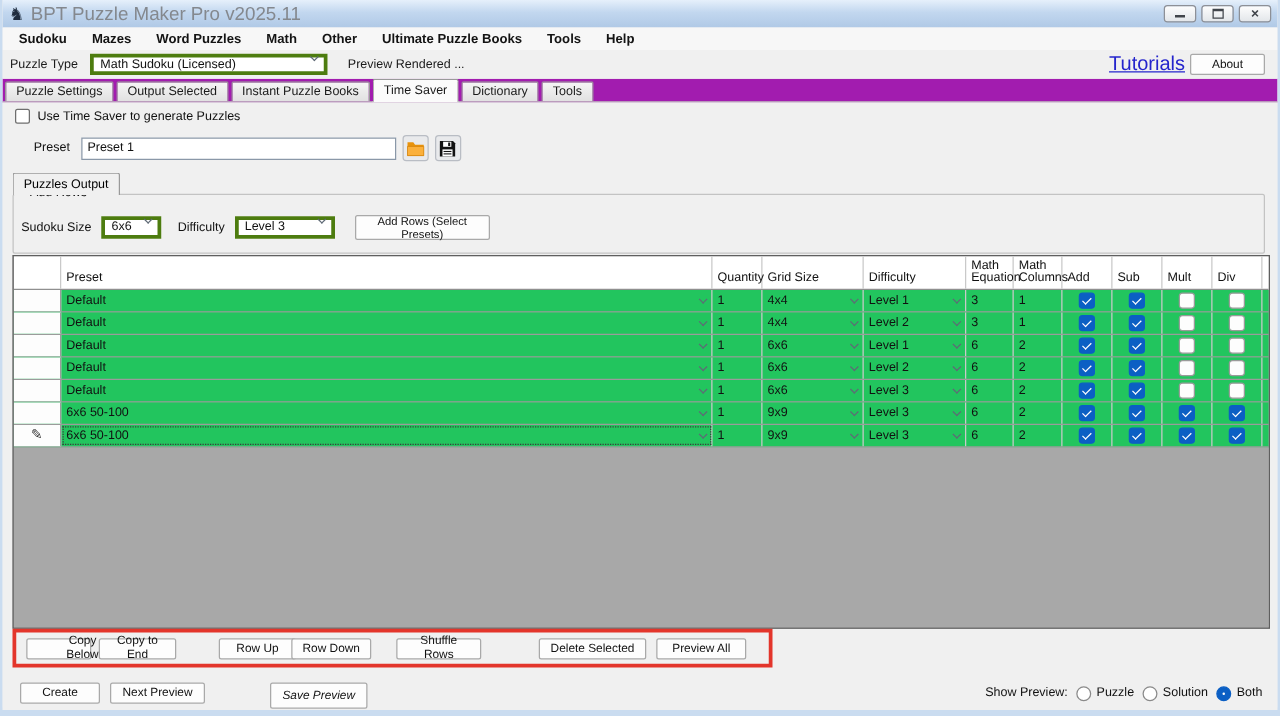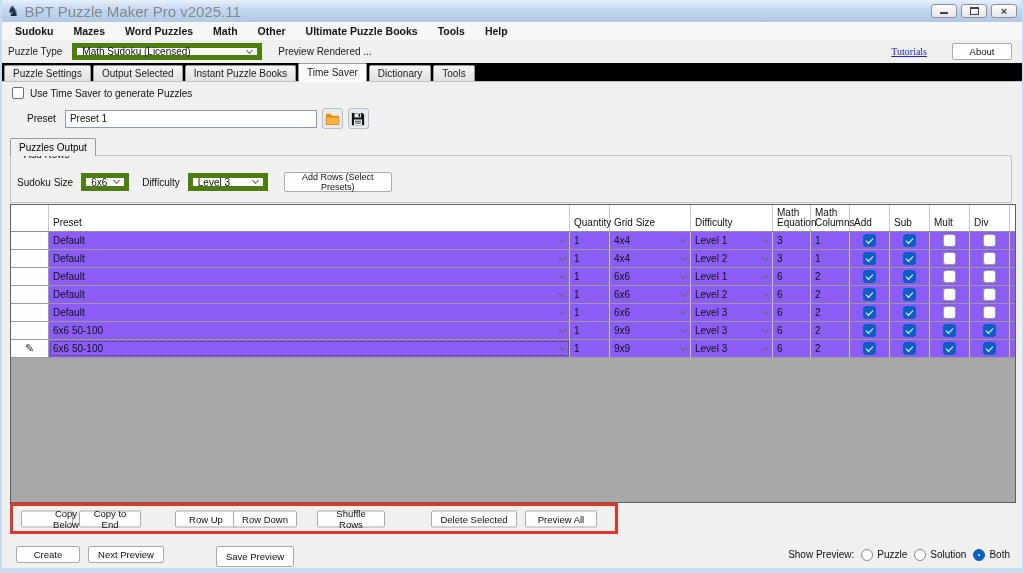--- a/index.html
+++ b/index.html
@@ -21,31 +21,31 @@
   .g-min{width:8px;height:5px;border-bottom:2px solid #41454b;}
   .g-max{width:9px;height:8px;border:1px solid #41454b;border-top:2px solid #41454b;}
   .g-close{font-size:11px;font-weight:700;color:#41454b;line-height:10px;}
 
   
   .menubar{height:18px;background:#f7f7f7;display:flex;align-items:center;padding-left:3px;}
   .menu-item{font-size:10.5px;font-weight:700;color:#141414;padding:0 10px;cursor:default;}
 
   
   .typebar{height:23px;background:#f0f0f0;display:flex;align-items:center;padding-left:6px;position:relative;font-size:10px;color:#1a1a1a;}
-  .combo{height:17px;background:#fff;border:5px solid #4d7c0f;display:flex;align-items:center;padding:0 5px;font-size:10px;color:#111;}
+  .combo{height:17px;background:#fff;border:3px solid #4d7c0f;display:flex;padding:0 5px;font-size:10px;color:#111;}
   .chev{width:5px;height:5px;border-right:1px solid #5f6a76;border-bottom:1px solid #5f6a76;transform:rotate(45deg);display:inline-block;margin-top:-3px;}
   .typebar .combo{width:190px;margin-left:10px;}
   .combo .chev{margin-left:auto;}
   .preview-status{margin-left:16px;}
-  .tutorials{position:absolute;right:95px;color:var(--link-blue);text-decoration:underline;font-size:10px;cursor:pointer;font-family:Liberation Serif, serif;}
+  .tutorials{position:absolute;right:74px;color:var(--link-blue);text-decoration:underline;font-size:16px;cursor:pointer;}
   .btn{background:#fdfdfd;border:1px solid #a9a9a9;border-radius:2px;font-size:9.5px;color:#111;display:flex;align-items:center;justify-content:center;font-family:inherit;}
   .about-btn{position:absolute;right:10px;width:60px;height:17px;}
 
   
-  .tabstrip{height:19px;display:flex;align-items:flex-end;padding-left:2px;background:#000000;border-bottom:1px solid #c0c0c0;}
+  .tabstrip{height:19px;display:flex;align-items:flex-end;padding-left:2px;background:#a21caf;border-bottom:1px solid #c0c0c0;}
   .tab{height:16px;line-height:15px;font-size:10px;color:#1a1a1a;padding:0 8px;border:1px solid #9a9a9a;border-bottom:none;background:linear-gradient(#f5f5f5,#e1e1e1);margin-right:2px;border-radius:2px 2px 0 0;cursor:default;}
   .tab.active{height:19px;line-height:18px;background:#fbfbfb;position:relative;margin-bottom:-1px;border-bottom:1px solid #fbfbfb;}
 
   .content{position:relative;height:484px;background:#f0f0f0;}
 
   
   .use-row{position:absolute;top:5px;left:10px;display:flex;align-items:center;gap:6px;font-size:10px;color:#111;}
   .checkbox{width:12px;height:12px;border:1px solid #6e6e6e;background:#fff;border-radius:2px;}
 
   
@@ -61,42 +61,42 @@
   .groupbox legend, .group-legend{position:absolute;top:-7px;left:9px;background:#f0f0f0;padding:0 4px;font-size:10px;color:#111;}
   .group-row{position:absolute;left:6px;top:16px;display:flex;align-items:center;font-size:10px;color:#111;width:990px;}
   .combo-small{height:18px;}
   .addrow-btn{width:123px;height:20px;margin-left:26px;}
   .addrows-btn{width:108px;height:20px;margin-left:16px;font-size:9px;}
 
   
   .grid{position:absolute;top:122px;left:8px;width:1006px;height:299px;border:1px solid #5f5f5f;background:#a8a8a8;display:flex;flex-direction:column;overflow:hidden;}
   .grid-header{display:flex;height:27px;background:#fff;border-bottom:1px solid #8f8f8f;flex:none;}
   .gh-cell{border-right:1px solid #c9c9c9;font-size:10px;color:#111;padding:2px 4px 3px 4px;display:flex;align-items:flex-end;line-height:10px;flex:none;white-space:normal;}
-  .grid-row{display:flex;height:18px;background:#8b5cf6;border-bottom:1px solid #9b9b9b;flex:none;}
+  .grid-row{display:flex;height:18px;background:#22c55e;border-bottom:1px solid #9b9b9b;flex:none;}
   .gc{border-right:1px solid #c9c9c9;font-size:10px;color:#111;display:flex;align-items:center;padding:0 4px;flex:none;position:relative;}
   .gc.sel-cell{background:#fdfdfd;justify-content:center;border-right:1px solid #9b9b9b;}
   .gc.check-cell{justify-content:center;}
   .gc .chev{margin-left:auto;flex:none;}
   .gc.editing{outline:1px dotted #3c3c3c;outline-offset:-2px;}
   .gc .cell-text{overflow:hidden;white-space:nowrap;}
   .pencil{font-size:11px;line-height:11px;color:#333;}
   .checkbox-s{width:13px;height:13px;border-radius:3px;border:1px solid #9a9a9a;background:#fdfdfd;display:flex;align-items:center;justify-content:center;}
   .checkbox-s.checked{background:var(--accent);border-color:var(--accent);}
   .checkbox-s.checked::after{content:"";width:6px;height:3px;border-left:1.5px solid #fff;border-bottom:1.5px solid #fff;transform:rotate(-45deg);margin-bottom:2px;}
   .grid-filler{flex:1;background:#a8a8a8;}
 
   
   .red-panel{position:absolute;top:421px;left:8px;width:608px;height:31px;border:3px solid var(--annotation-red);}
   .act-btn{position:absolute;top:50%;transform:translateY(-50%);height:17px;}
 
   
   .bottom-bar{position:absolute;top:462px;left:0;right:0;height:22px;}
   .create-btn{position:absolute;left:14px;top:2px;width:64px;height:17px;}
   .nextprev-btn{position:absolute;left:86px;top:2px;width:76px;height:17px;}
-  .saveprev-btn{position:absolute;left:214px;top:2px;width:78px;height:21px;}
+  .saveprev-btn{position:absolute;left:214px;top:2px;width:78px;height:21px;font-style:italic;}
   .preview-opts{position:absolute;right:12px;top:2px;display:flex;align-items:center;gap:7px;font-size:10px;color:#111;height:17px;}
   .radio{width:12px;height:12px;border-radius:50%;border:1px solid #8a8a8a;background:#fff;position:relative;flex:none;}
   .radio.sel{background:var(--accent);border-color:var(--accent);}
   .radio.sel::after{content:"";position:absolute;inset:4px;background:#fff;border-radius:50%;}
   .opt{display:flex;align-items:center;gap:4px;}
 </style>
 </head>
 <body>
 
 <div class="window">

